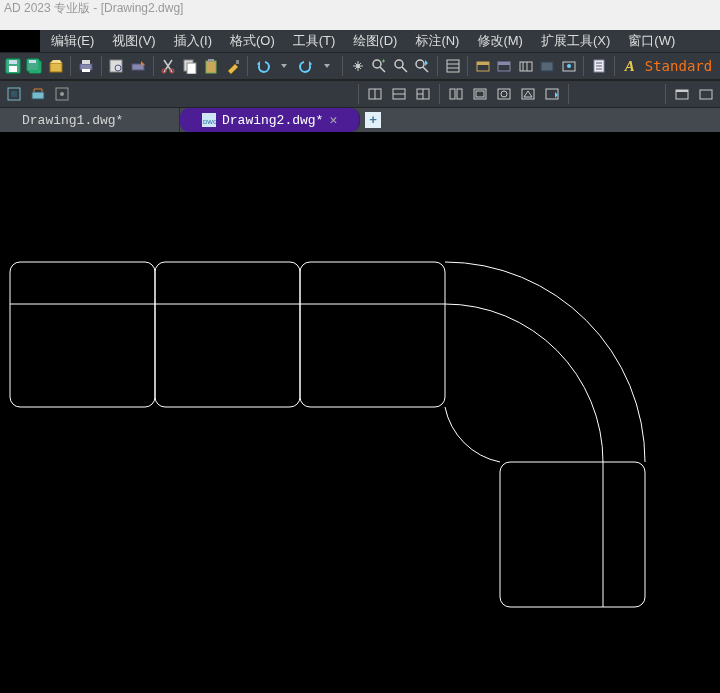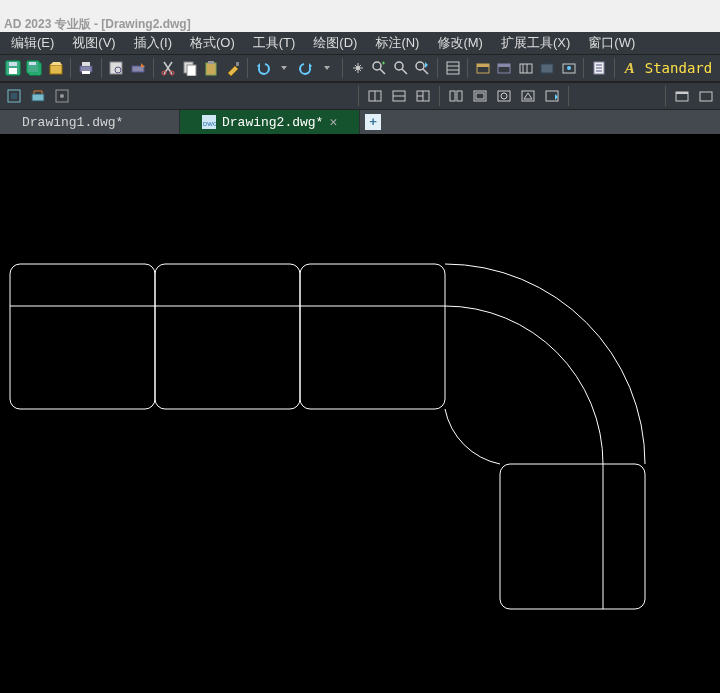--- a/index.html
+++ b/index.html
@@ -9,38 +9,38 @@
     background: #000;
     font-family: "Segoe UI", Tahoma, sans-serif;
     font-size: 12px;
     overflow: hidden;
     color: #ccc;
     user-select: none;
   }
 
   
   .titlebar {
-    height: 18px;
+    height: 30px;
     background: #f0f0f0;
     color: #999;
     font-size: 12px;
     line-height: 16px;
-    padding: 16px 4px;
+    padding: 0 4px;
     overflow: hidden;
     white-space: nowrap;
-    font-weight: bold;
   }
 
   
   .menubar {
     height: 22px;
     background: #33393f;
     display: flex;
     align-items: center;
     padding: 0 2px;
+    margin-left: 40px;
   }
   .menubar .menu-item {
     color: #ddd;
     padding: 2px 9px;
     font-size: 13px;
     cursor: default;
   }
 
   
   .toolbar {
@@ -68,21 +68,21 @@
     color: #bbb;
     cursor: pointer;
   }
   .tool-btn svg { display:block; }
   .text-style-box {
     display: flex;
     align-items: center;
     margin-left: 6px;
   }
   .text-style-label {
-    color: #fde047;
+    color: #f97316;
     font-family: Consolas, monospace;
     font-size: 14px;
     padding: 2px 6px;
   }
   .a-italic {
     font-style: italic;
     color: #e6c84a;
     font-weight: bold;
     font-size: 15px;
     font-family: "Times New Roman", serif;
@@ -102,22 +102,23 @@
     display: flex;
     align-items: center;
     padding: 0 22px;
     gap: 6px;
     border-right: 1px solid #2b2f33;
     color: #d4d4d4;
     background: #43494f;
     min-width: 180px;
   }
   .doctab.active {
-    background: #14532d;
+    background: #4c1d95;
     color: #fff;
+    border-radius: 9px;
   }
   .doctab .close {
     margin-left: auto;
     font-size: 13px;
     color: #aaa;
   }
   .doctab .dwg-icon {
     width: 14px; height: 14px;
   }
   .addtab {

